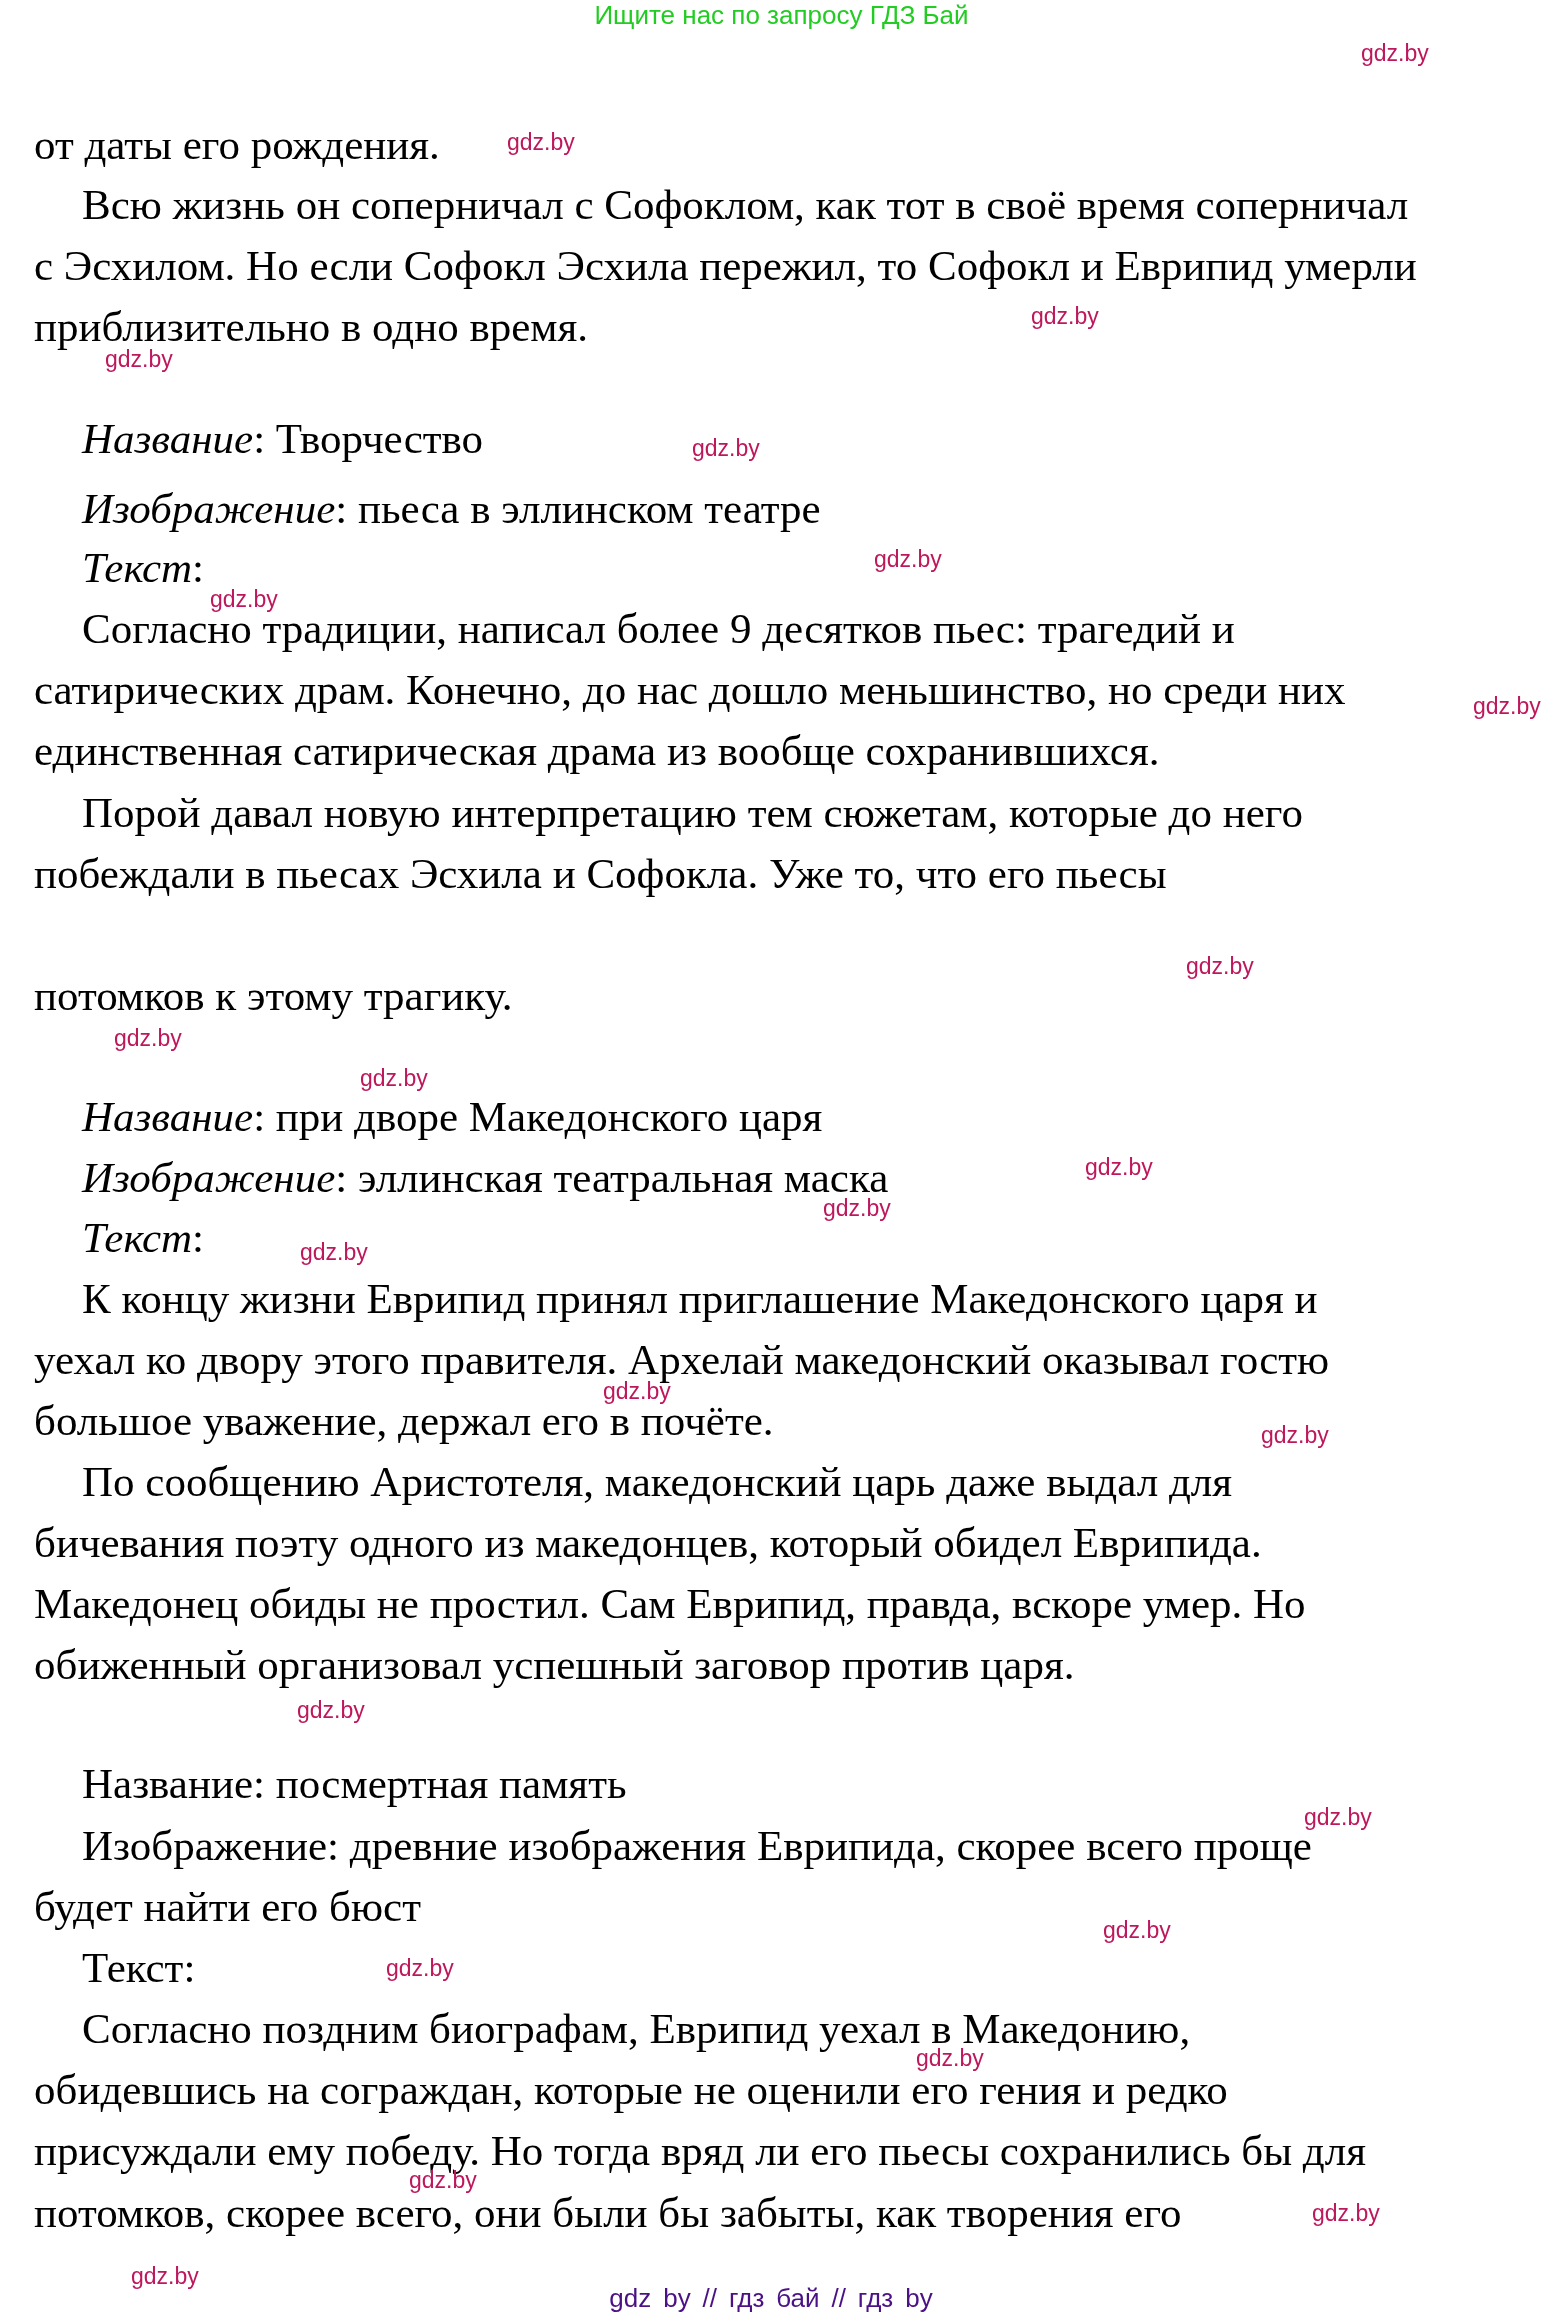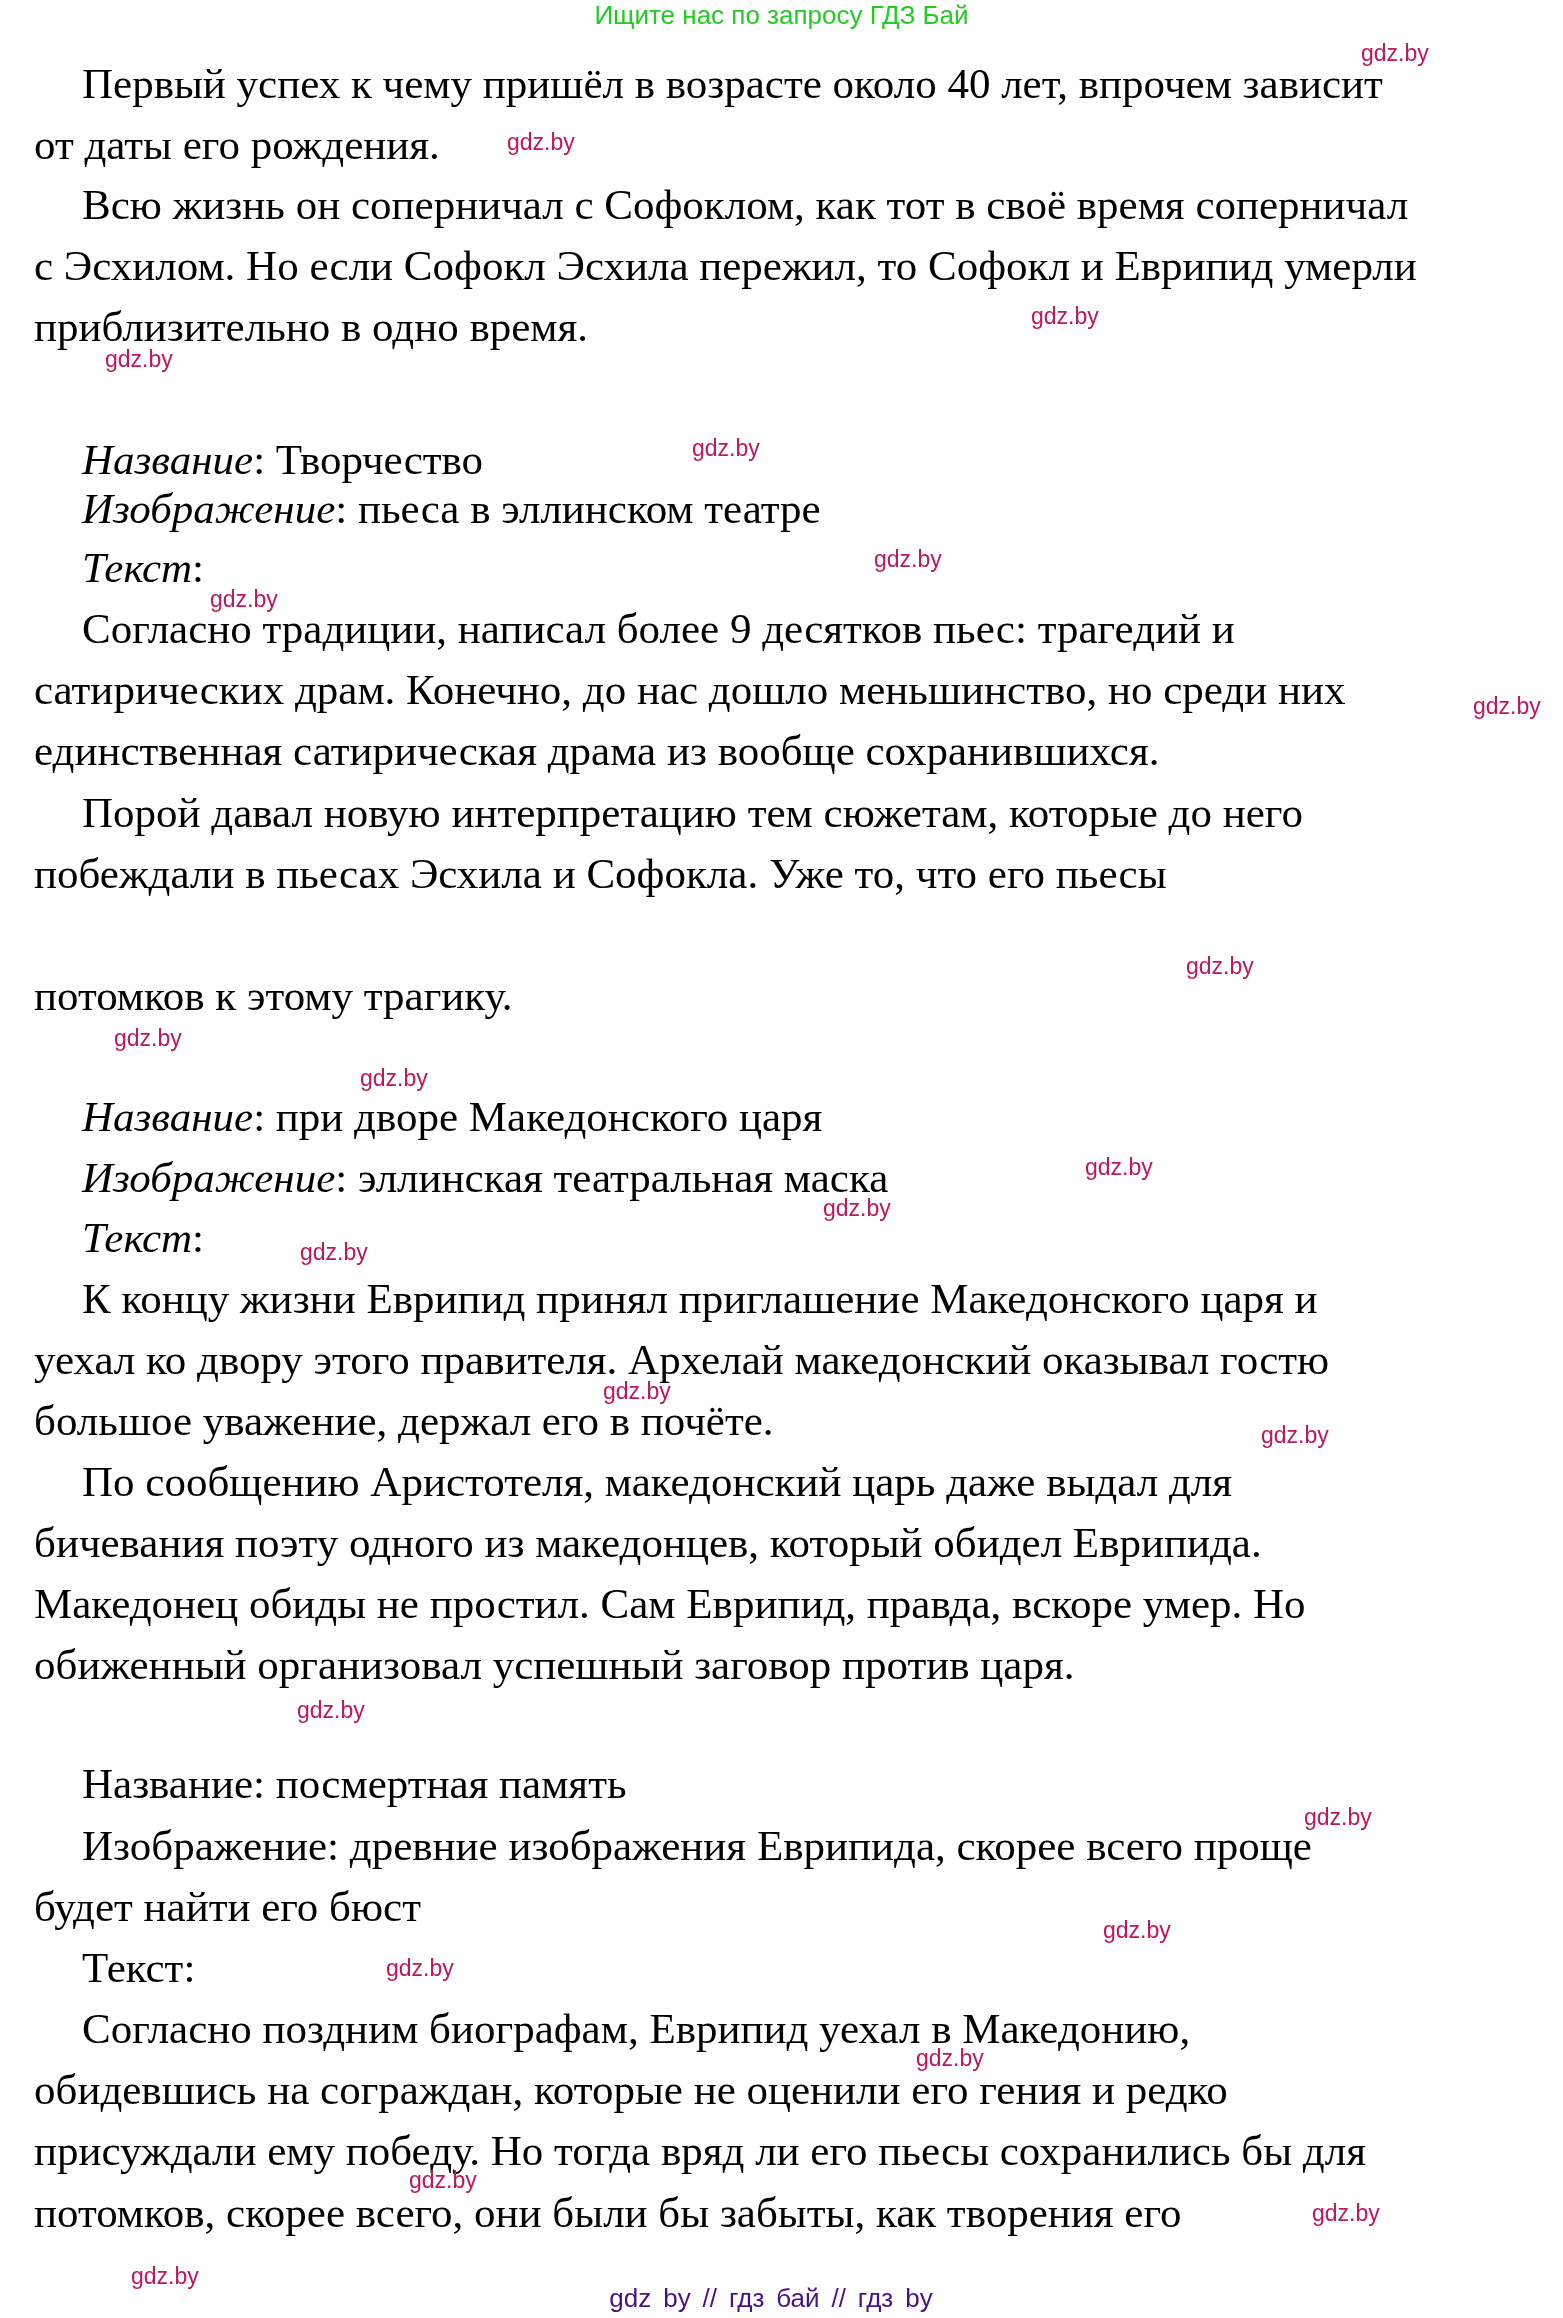--- a/index.html
+++ b/index.html
@@ -29,27 +29,26 @@
     color: #4b1285; word-spacing: 4.7px;
   }
 </style>
 </head>
 <body>
 
 <div class="page">
 
   <div class="header">Ищите нас по запросу ГДЗ Бай</div>
 
-  <div class="line ind" style="top:60px">Первый успех к чему пришёл в возрасте около 40 лет, впрочем зависит</div>
   <div class="line noind" style="top:121px">от даты его рождения.</div>
   <div class="line ind" style="top:181px">Всю жизнь он соперничал с Софоклом, как тот в своё время соперничал</div>
   <div class="line noind" style="top:242px">с Эсхилом. Но если Софокл Эсхила пережил, то Софокл и Еврипид умерли</div>
   <div class="line noind" style="top:303px">приблизительно в одно время.</div>
 
-  <div class="line ind" style="top:436px">
+  <div class="line ind" style="top:415px">
     <span class="it">Название</span><span>: Творчество</span>
   </div>
   <div class="line ind" style="top:485px">
     <span class="it">Изображение</span><span>: пьеса в эллинском театре</span>
   </div>
   <div class="line ind" style="top:544px">
     <span class="it">Текст</span><span>:</span>
   </div>
   <div class="line ind" style="top:605px">Согласно традиции, написал более 9 десятков пьес: трагедий и</div>
   <div class="line noind" style="top:666px">сатирических драм. Конечно, до нас дошло меньшинство, но среди них</div>

